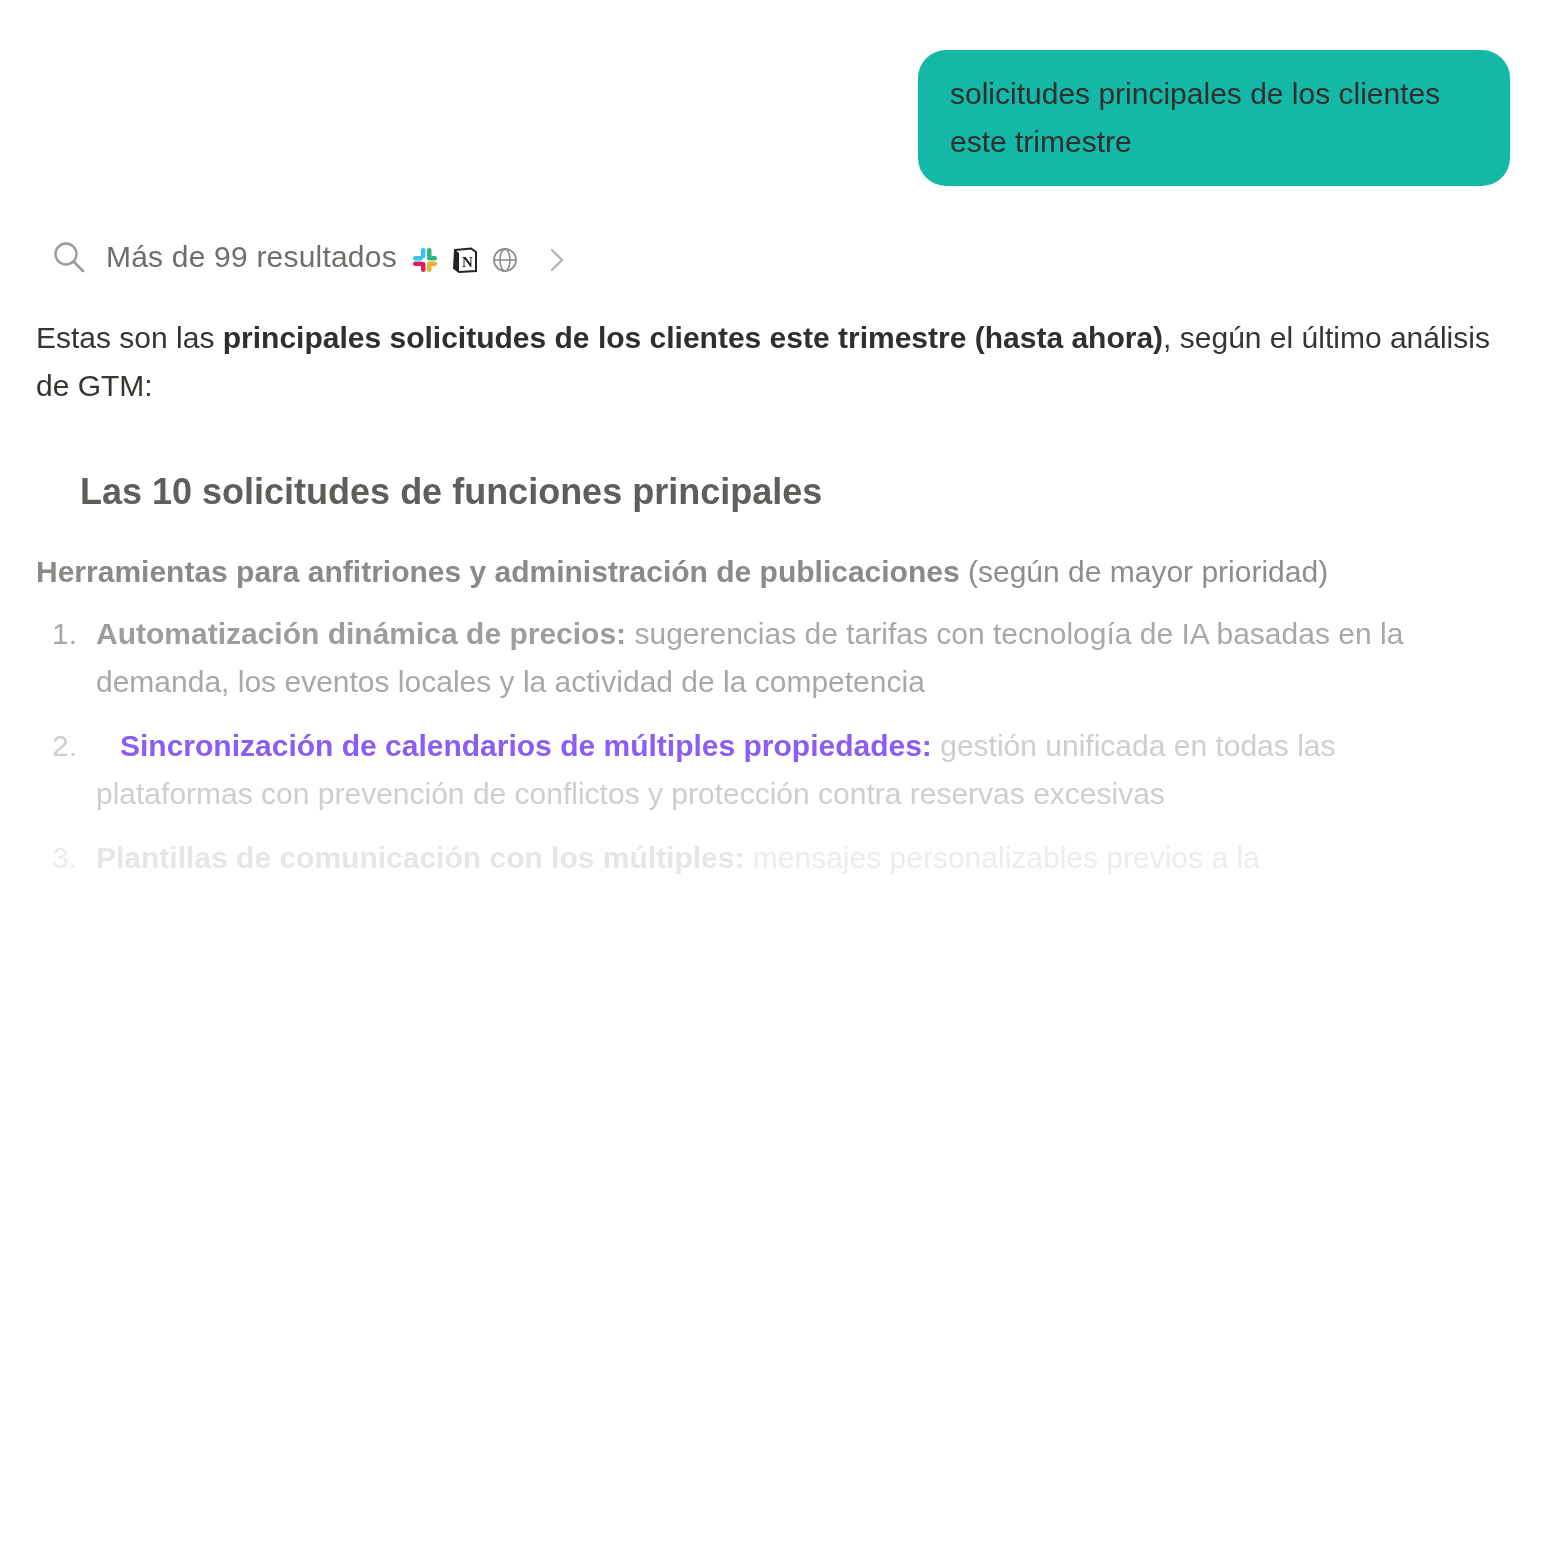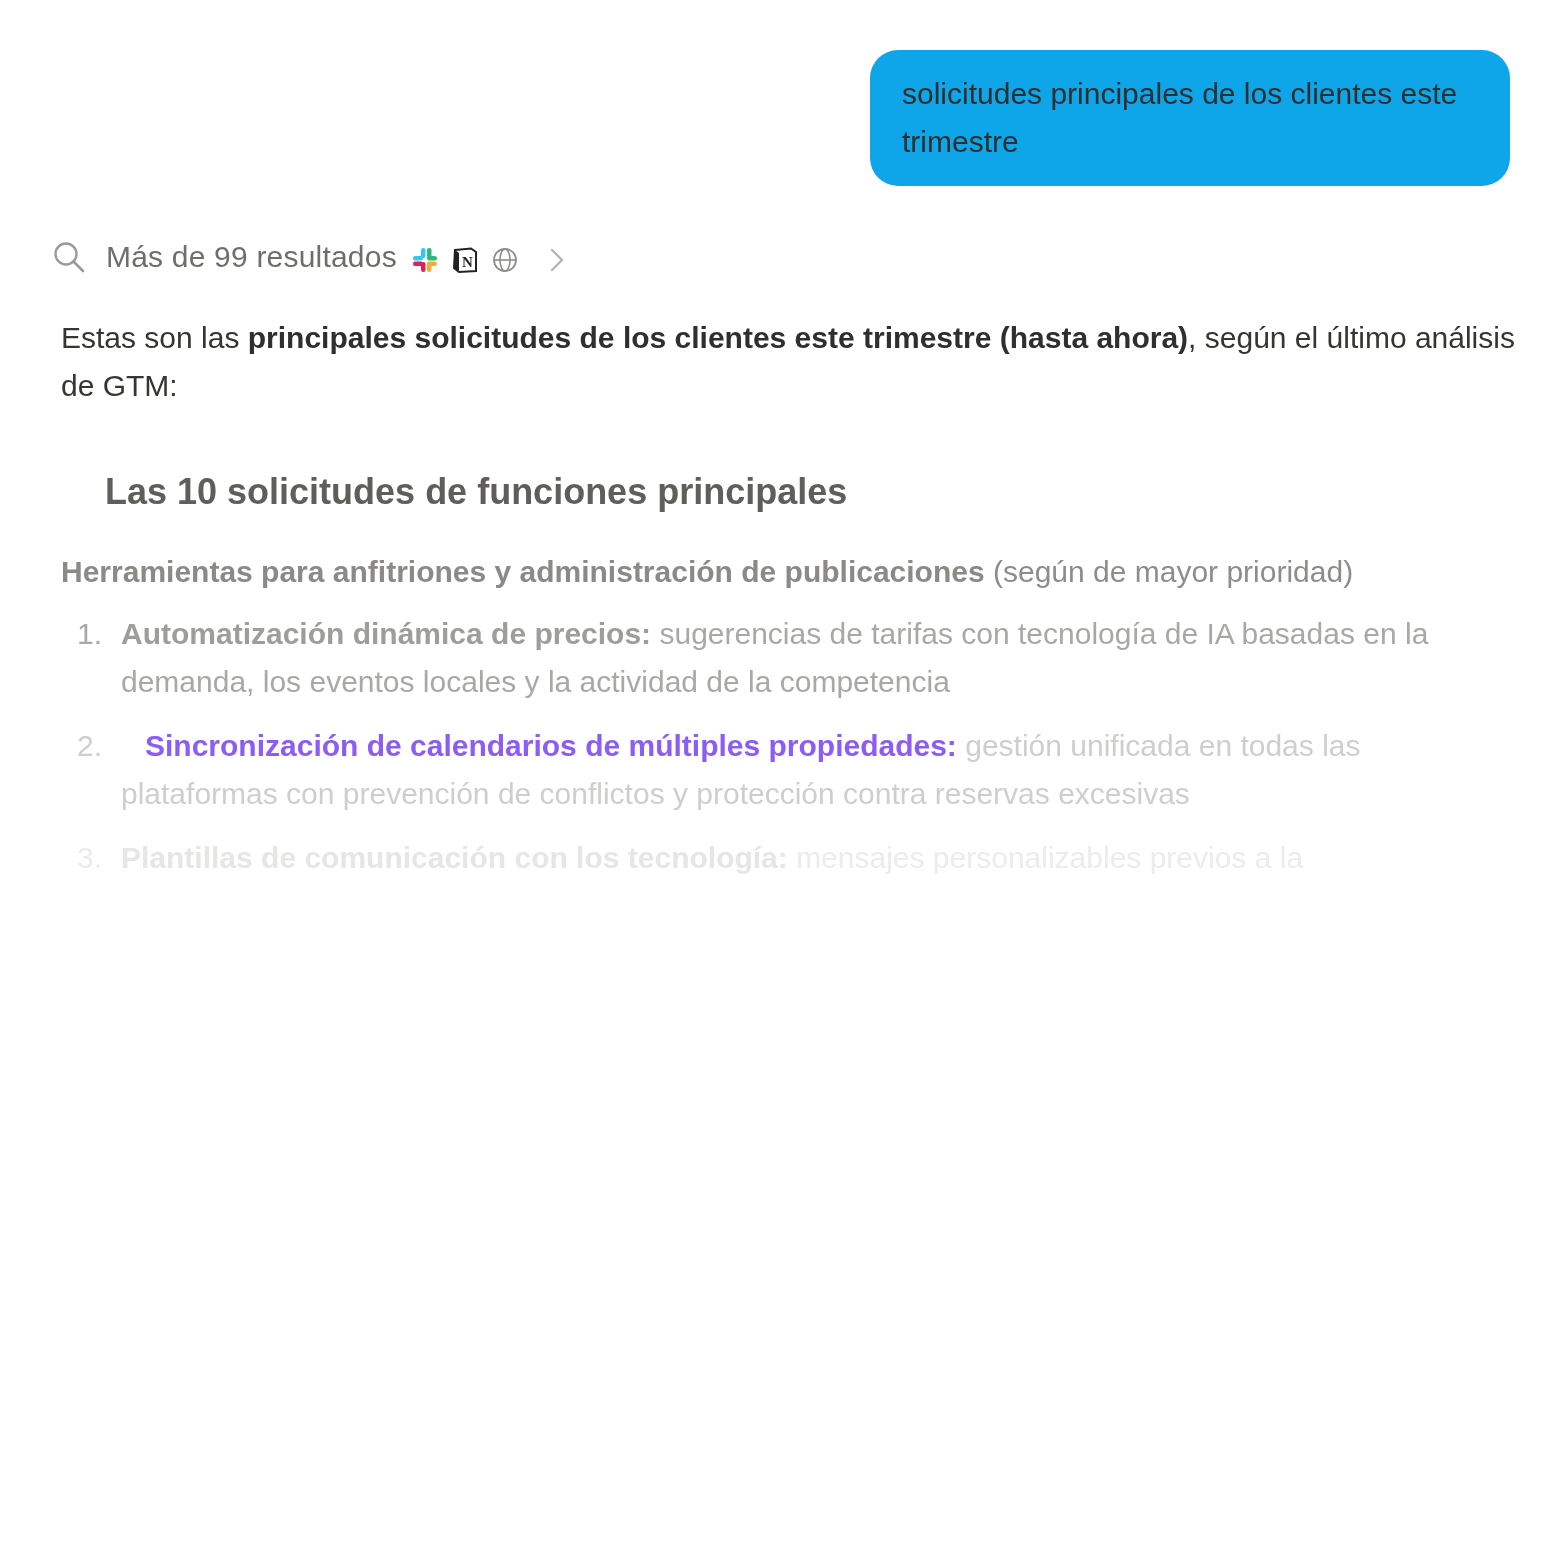--- a/index.html
+++ b/index.html
@@ -10,22 +10,22 @@
       color: #37352f;
       overflow: hidden;
     }
     .page { position: relative; width: 1560px; height: 1560px; }
 
     
     .user-row {
       position: absolute; top: 50px; right: 50px;
     }
     .user-bubble {
-      width: 640px;
-      background: #0ea5e9;
+      width: 592px;
+      background: #14b8a6;
       border-radius: 28px;
       padding: 20px 32px 20px 32px;
       font-size: 30px;
       line-height: 48px;
       color: #2f2f2f;
     }
 
     
     .search-row {
       position: absolute; top: 228px; left: 52px;
@@ -36,21 +36,21 @@
     .results-label {
       font-size: 30px; color: #6f6e69;
       margin-right: 14px;
       letter-spacing: 0.2px;
     }
     .src-icon { width: 28px; height: 28px; margin-right: 12px; display: inline-flex; align-items: center; justify-content: center; }
     .chevron-icon { width: 24px; height: 28px; margin-left: 14px; display: inline-flex; }
 
     
     .response {
-      position: absolute; top: 314px; left: 61px; width: 1460px;
+      position: absolute; top: 314px; left: 36px; width: 1460px;
     }
     .intro {
       font-size: 30px; line-height: 48px; color: #37352f;
     }
     .intro b { font-weight: 700; color: #2f2f2f; }
 
     .h2 {
       margin-top: 56px;
       font-size: 36px; line-height: 52px; font-weight: 700;
       color: #5f5e5a;
@@ -152,18 +152,18 @@
       <li class="item f1">
         <span class="num">1.</span>
         <b>Automatización dinámica de precios:</b><span> sugerencias de tarifas con tecnología de IA basadas en la demanda, los eventos locales y la actividad de la competencia</span>
       </li>
       <li class="item f2">
         <span class="num">2.</span>
         <b>Sincronización de calendarios de múltiples propiedades:</b><span> gestión unificada en todas las plataformas con prevención de conflictos y protección contra reservas excesivas</span>
       </li>
       <li class="item f3">
         <span class="num">3.</span>
-        <b>Plantillas de comunicación con los tecnología:</b><span> mensajes personalizables previos a la</span>
+        <b>Plantillas de comunicación con los múltiples:</b><span> mensajes personalizables previos a la</span>
       </li>
     </ol>
   </div>
 
 </div>
 
 </body></html>

